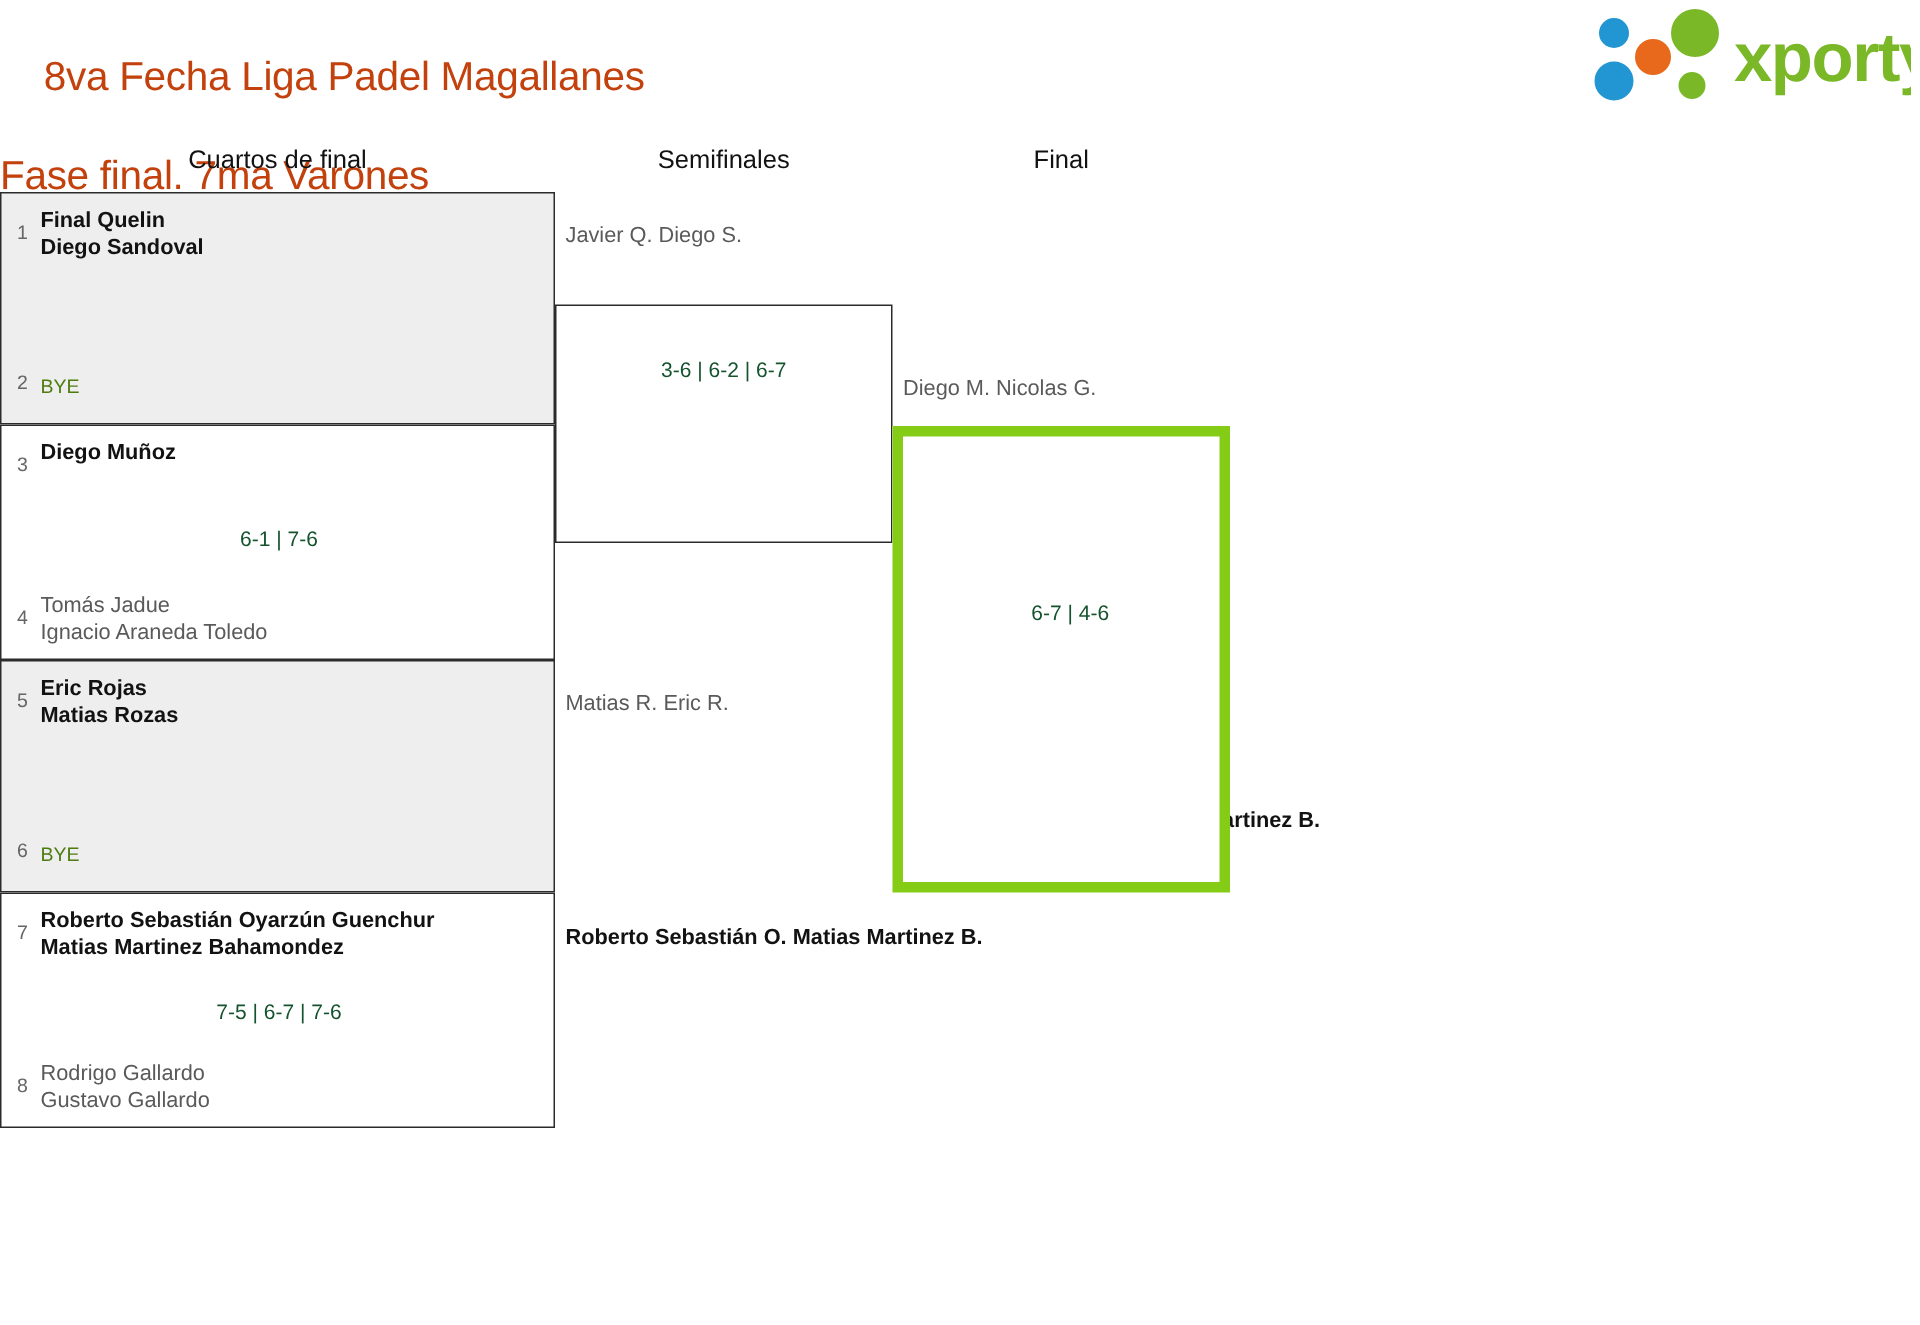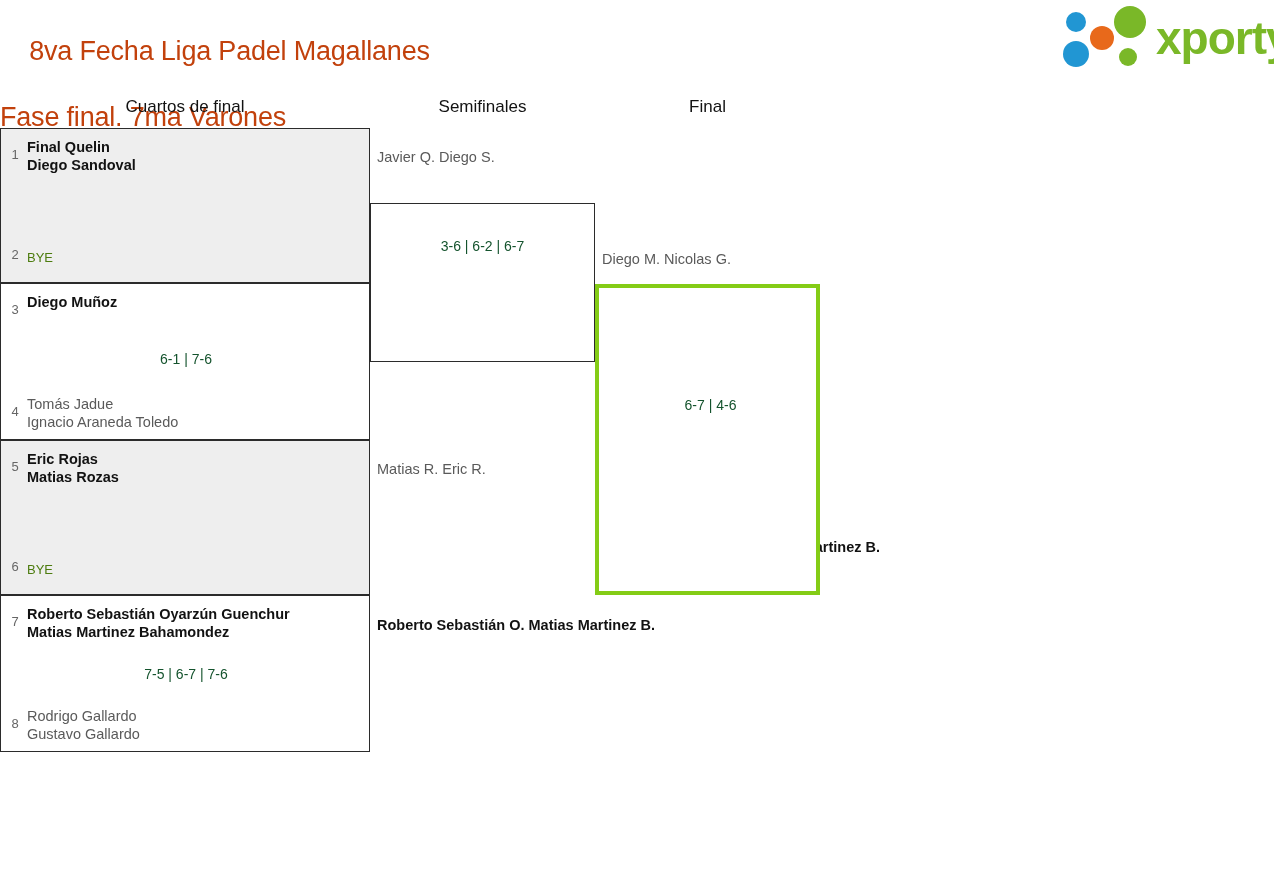--- a/index.html
+++ b/index.html
@@ -158,21 +158,21 @@
   .sf-team.t3 { top: 460px; }
   .sf-team.t4 { top: 616px; }
 
   
   .fin-box {
     position: absolute;
     left: 595px;
     top: 284px;
     width: 225px;
     height: 311px;
-    border: 4px solid #84cc16;
+    border: 7px solid #84cc16;
     background: #ffffff;
   }
   .fin-box .fin-score {
     position: absolute;
     left: 0; width: 223px;
     top: 108px;
   }
 
   .fin-team {
     position: absolute;

